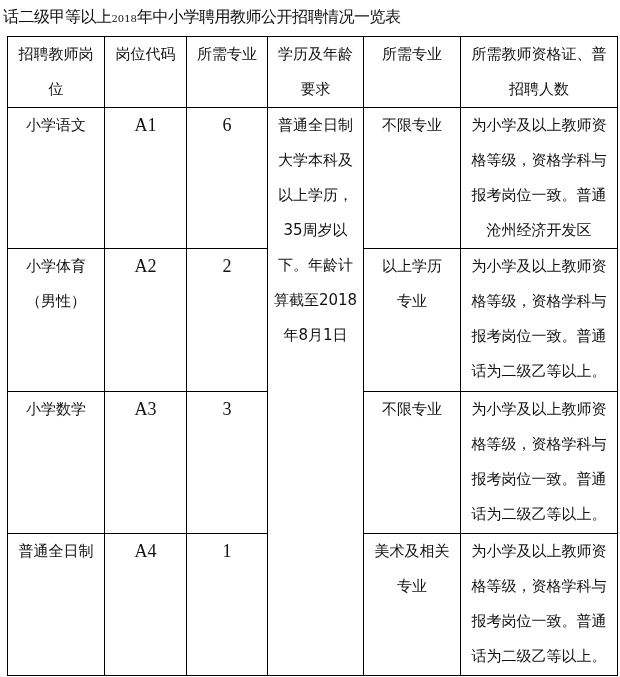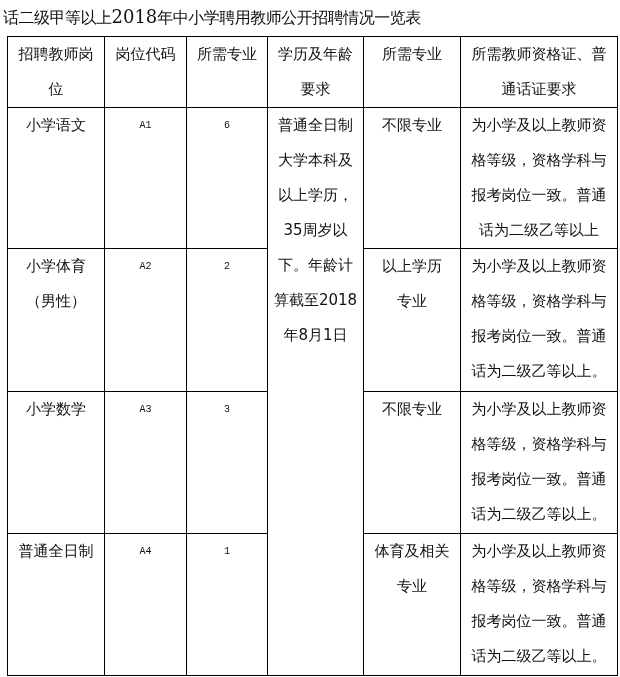--- a/index.html
+++ b/index.html
@@ -1,32 +1,32 @@
 <!DOCTYPE html>
 <html><head>
   <meta charset="utf-8">
   <style>
     html, body { margin: 0; padding: 0; background: #ffffff; }
     body { width: 620px; height: 677px; position: relative; overflow: hidden;
            font-family: "DejaVu Sans", "Liberation Sans", sans-serif; color: #111; }
     .title { position: absolute; left: 3px; top: 5px; font-size: 16px; line-height: 24px;
              white-space: nowrap; letter-spacing: -0.5px; color: #111; }
-    .title .num { font-family: "DejaVu Serif", "Liberation Serif", serif; font-size: 18px; letter-spacing: 0; }
+    .title .num { font-family: "DejaVu Serif", "Liberation Serif", serif; font-size: 10px; letter-spacing: 0; }
     table { position: absolute; left: 7px; top: 36px; border-collapse: collapse;
             width: 610px; table-layout: fixed; }
     td, th { border: 1.5px solid #000; vertical-align: top; text-align: center;
              font-weight: normal; font-size: 15px; line-height: 35px; padding: 0 3px;
              box-sizing: border-box; }
     th { padding-top: 0; }
     .head-row { height: 69px; }
     .r1 { height: 140px; }
     .r2 { height: 143px; }
     .r3 { height: 142px; }
     .r4 { height: 142px; }
-    .mono { font-family: Liberation Mono, monospace; font-size: 10px; }
+    .mono { font-family: Liberation Serif, serif; font-size: 18px; }
     .line { display: block; white-space: nowrap; }
     .cert .line.last { text-align: center; }
     .edu .line { text-align: center; }
   </style>
 </head>
 <body>
 
 <div class="title"><span>话二级甲等以上</span><span class="num">2018</span><span>年中小学聘用教师公开招聘情况一览表</span></div>
 
 <table>
@@ -52,21 +52,21 @@
         </th>
     <th>
           <span class="line">学历及年龄</span>
           <span class="line">要求</span>
         </th>
     <th>
           <span class="line">所需专业</span>
         </th>
     <th>
           <span class="line">所需教师资格证、普</span>
-          <span class="line">通话证要求</span>
+          <span class="line">招聘人数</span>
         </th>
   </tr>
 
   <tr class="r1">
     <td>
           <span class="line">小学语文</span>
         </td>
     <td class="mono">A1</td>
     <td class="mono">6</td>
     <td class="edu" rowspan="4">
@@ -78,21 +78,21 @@
       <span class="line">算截至2018</span>
       <span class="line">年8月1日</span>
     </td>
     <td>
           <span class="line">不限专业</span>
         </td>
     <td class="cert">
       <span class="line">为小学及以上教师资</span>
       <span class="line">格等级，资格学科与</span>
       <span class="line">报考岗位一致。普通</span>
-      <span class="line last">话为二级乙等以上</span>
+      <span class="line last">沧州经济开发区</span>
     </td>
   </tr>
 
   <tr class="r2">
     <td>
           <span class="line">小学体育</span>
           <span class="line">（男性）</span>
         </td>
     <td class="mono">A2</td>
     <td class="mono">2</td>
@@ -125,21 +125,21 @@
     </td>
   </tr>
 
   <tr class="r4">
     <td>
           <span class="line">普通全日制</span>
         </td>
     <td class="mono">A4</td>
     <td class="mono">1</td>
     <td>
-          <span class="line">体育及相关</span>
+          <span class="line">美术及相关</span>
           <span class="line">专业</span>
         </td>
     <td class="cert">
       <span class="line">为小学及以上教师资</span>
       <span class="line">格等级，资格学科与</span>
       <span class="line">报考岗位一致。普通</span>
       <span class="line">话为二级乙等以上。</span>
     </td>
   </tr>
 </tbody>

